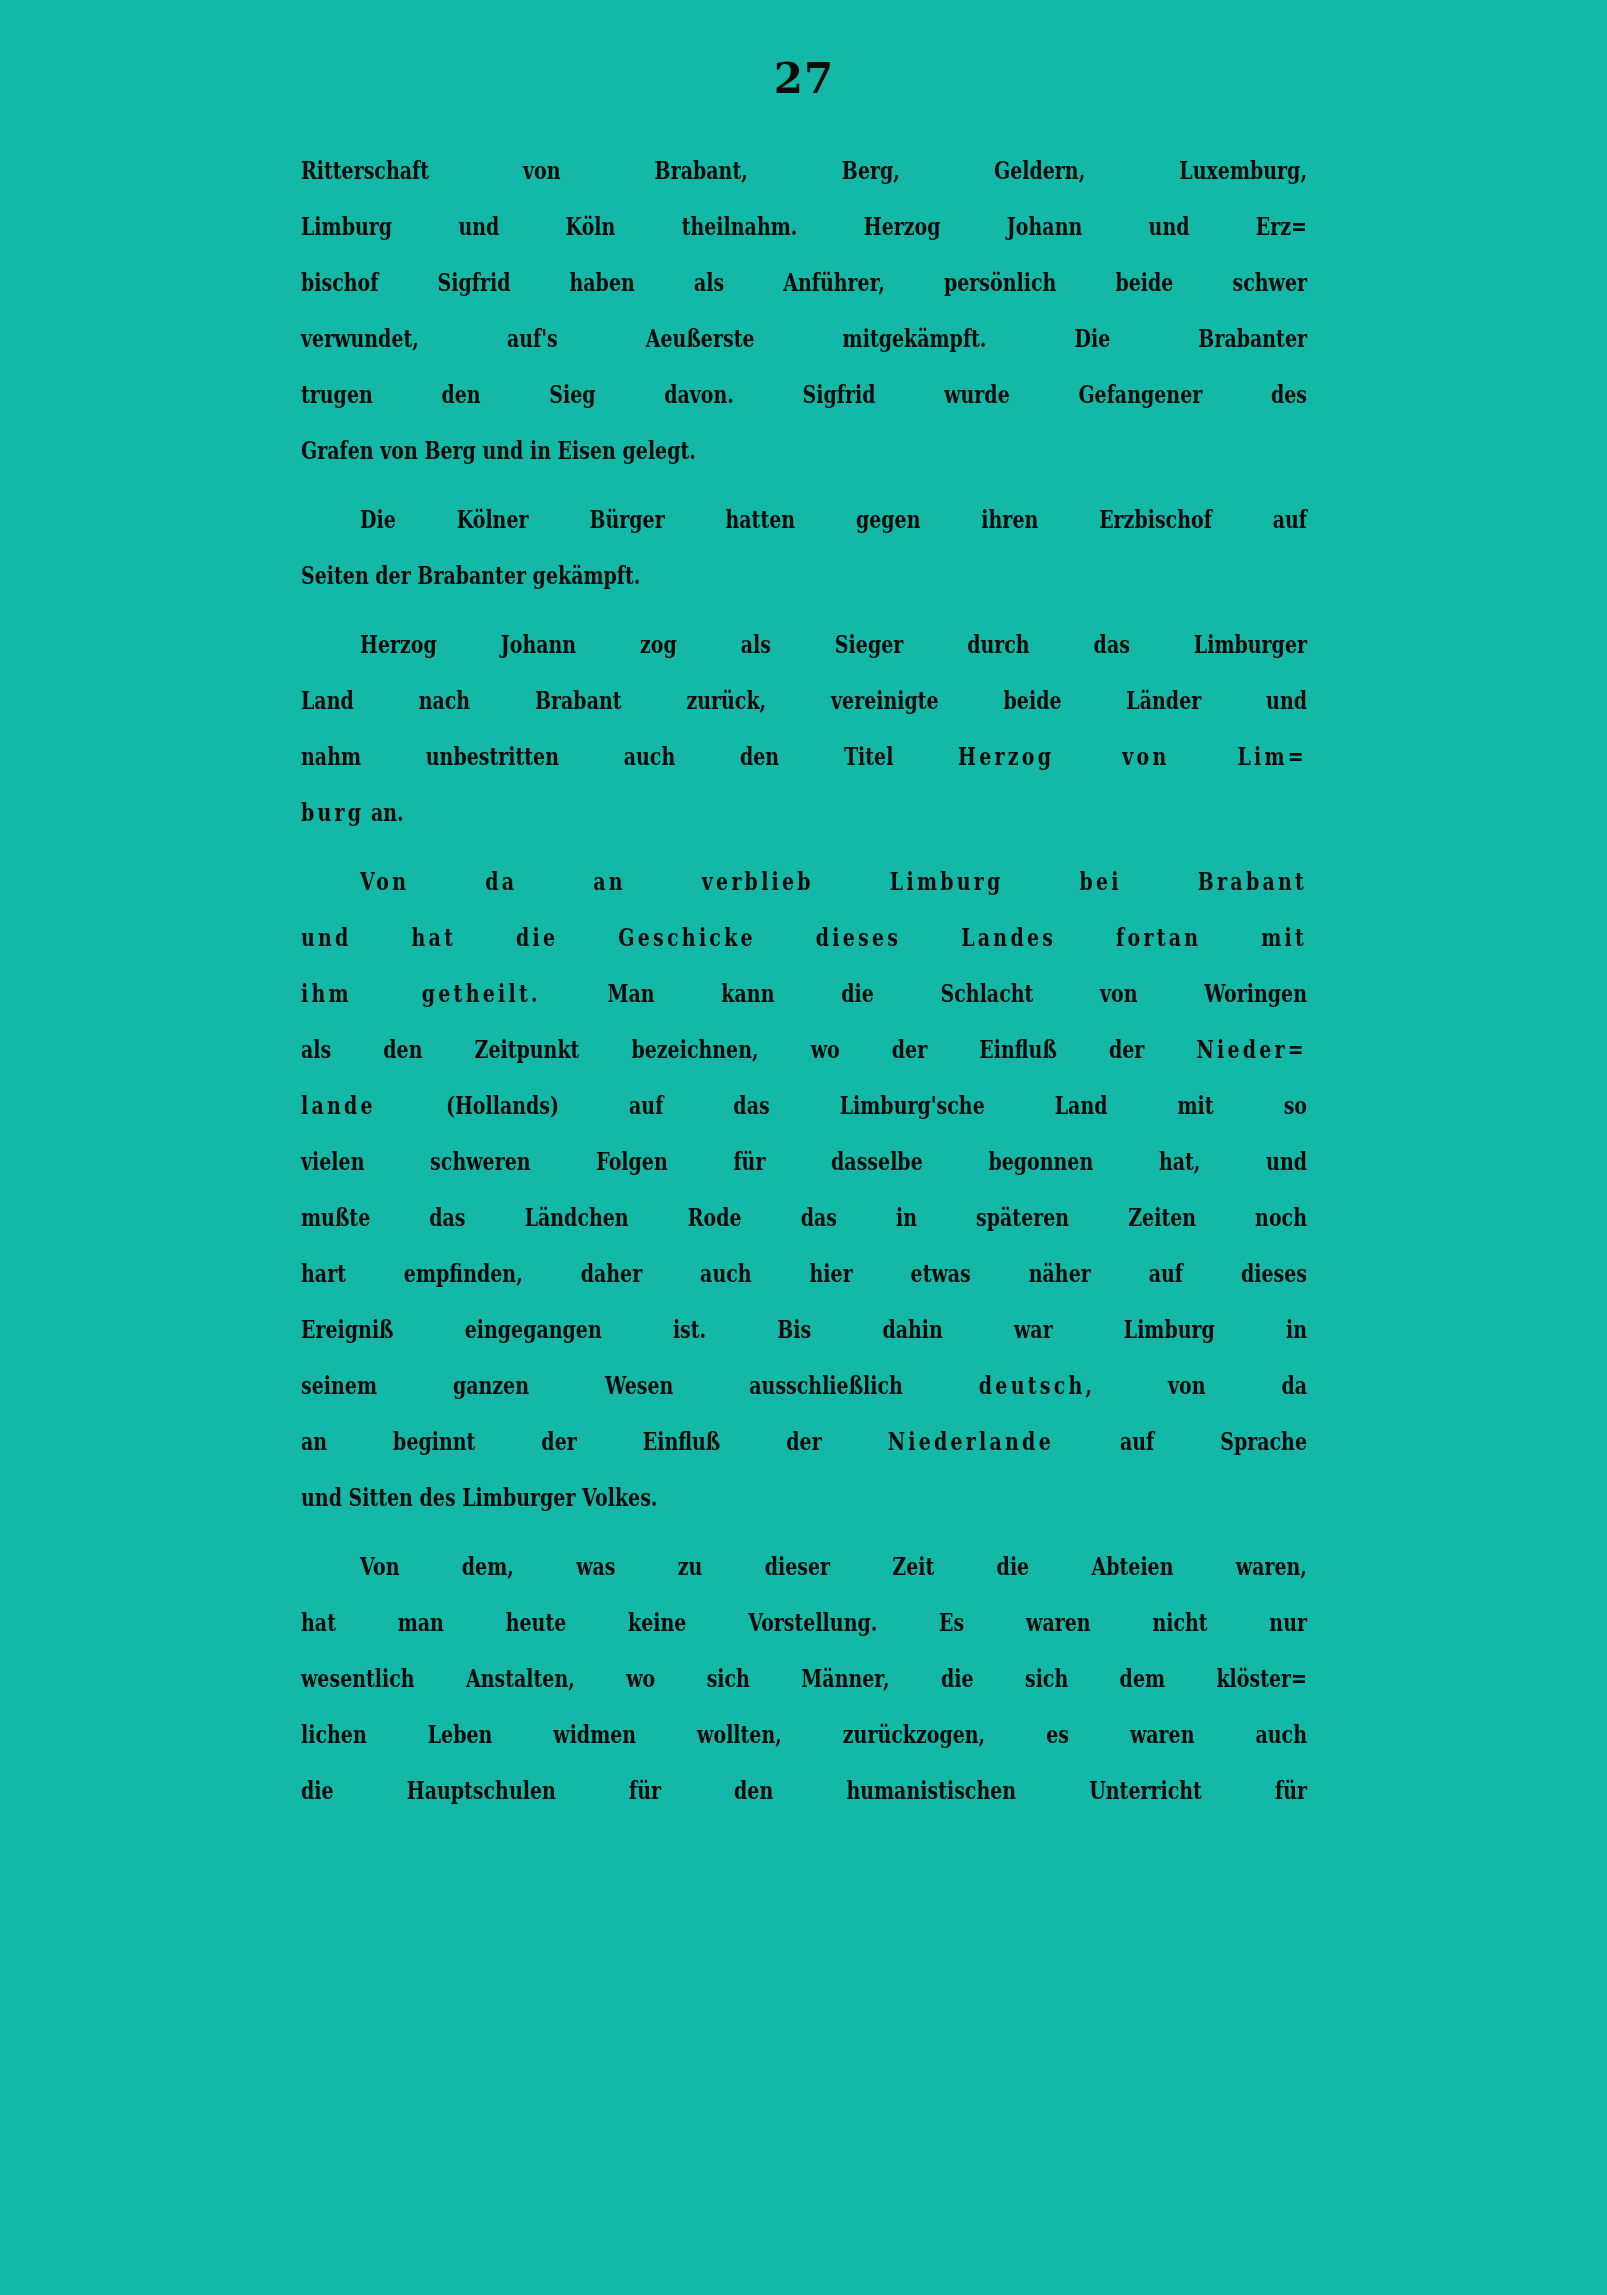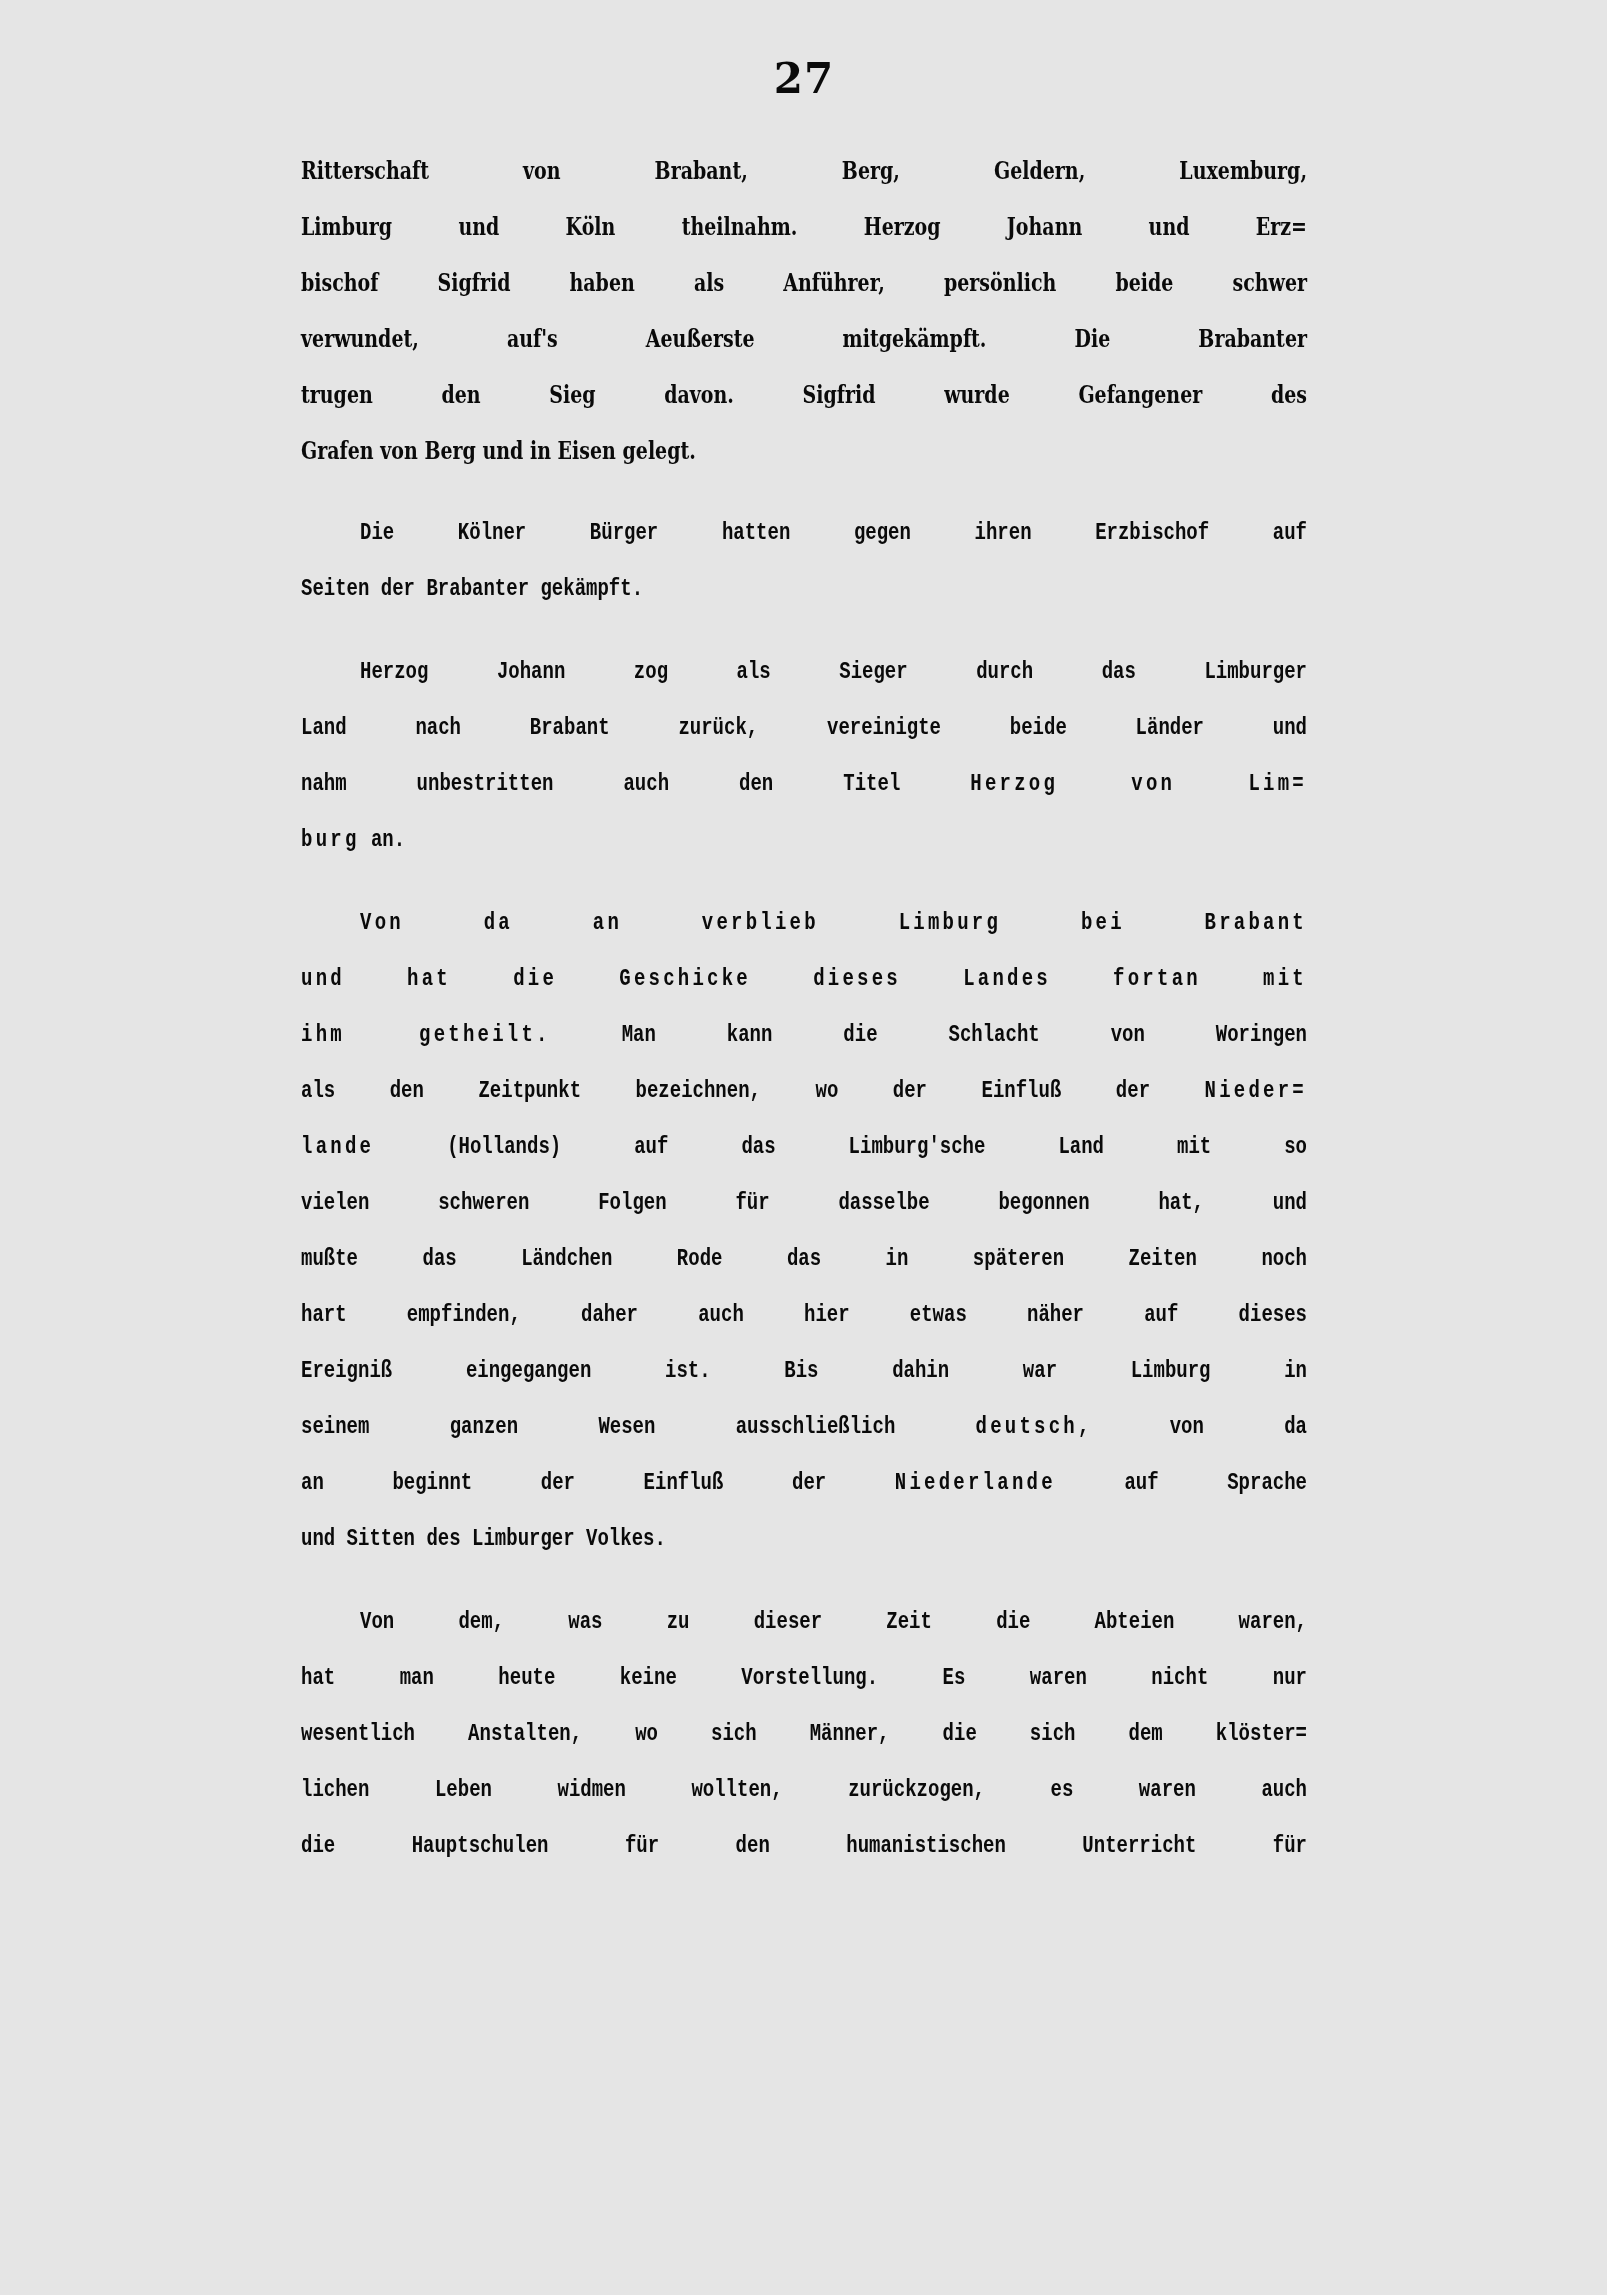--- a/index.html
+++ b/index.html
@@ -11,21 +11,21 @@
     height: 2295px;
     background: #ffffff;
     font-family: "DejaVu Serif", "Liberation Serif", serif;
     color: #0a0a0a;
     position: relative;
     overflow: hidden;
   }
   .page {
     position: absolute;
     inset: 0;
-    background: #e5e5e5;
+    background: #14b8a6;
   }
   .page-number {
     position: absolute;
     top: 54px;
     left: 301px;
     width: 1006px;
     text-align: center;
     font-size: 42px;
     font-weight: 700;
     letter-spacing: 1.1px;
@@ -36,22 +36,21 @@
     left: 301px;
     width: 1006px;
     font-size: 19px;
     font-weight: 700;
   }
   .paragraph {
     margin: 0;
     padding: 0;
   }
   .paragraph.spaced-before {
-    margin-top: 27px;
-    font-family: Liberation Mono, monospace;
+    margin-top: 13px;
   }
   .line {
     height: 56px;
     line-height: 56px;
     text-align: left;
     transform: scaleY(1.28);
     transform-origin: 0 50%;
   }
   .line.just {
     text-align: justify;

